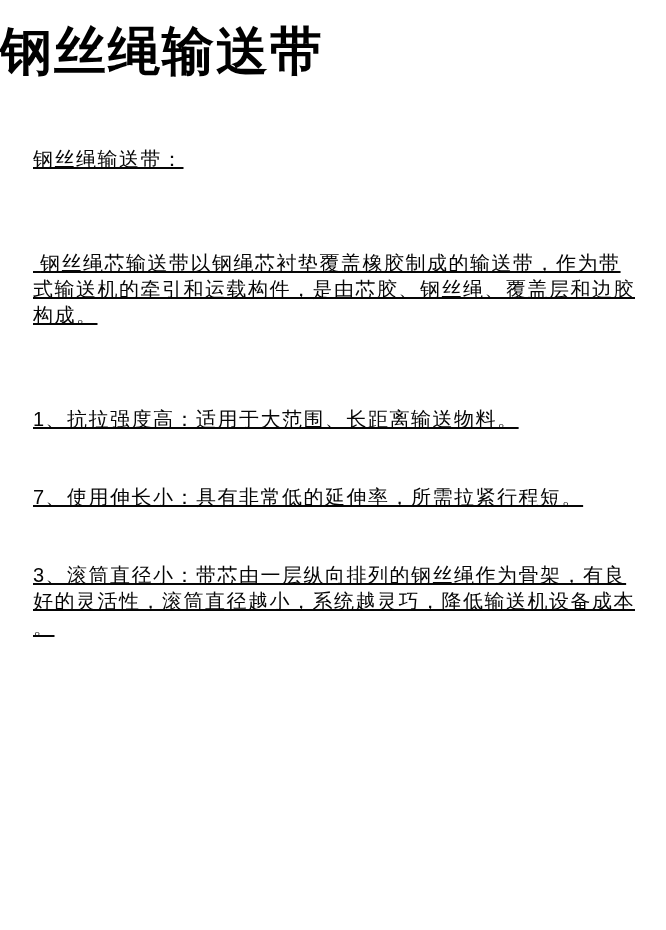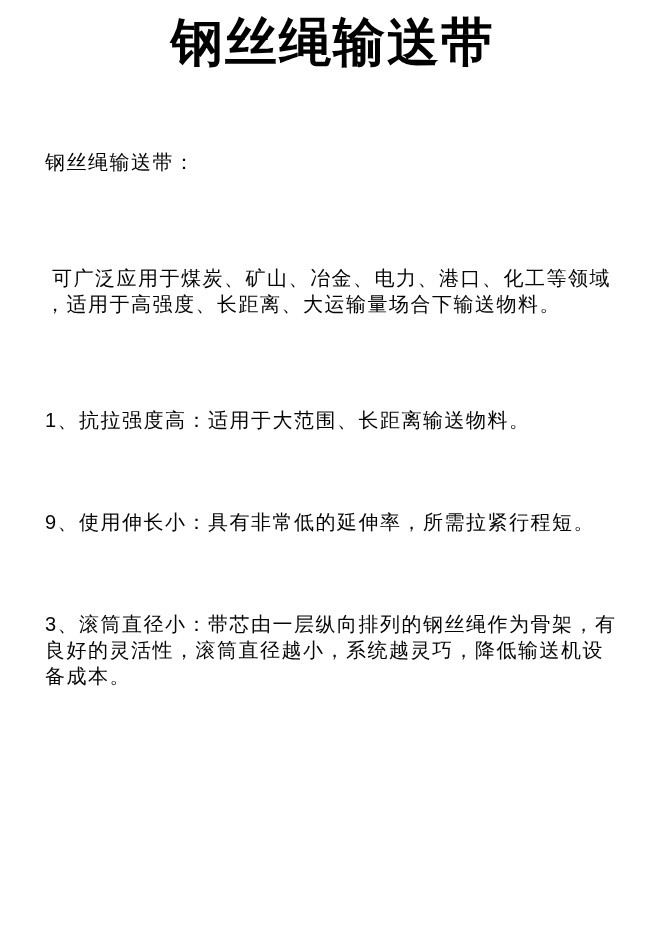--- a/index.html
+++ b/index.html
@@ -6,53 +6,52 @@
   html,body { background:#ffffff; }
   .page {
     position:relative;
     width:666px; height:930px;
     background:#fff;
     overflow:hidden;
     font-family:"Liberation Sans","DejaVu Sans",sans-serif;
     color:#000;
   }
   .title {
-    padding-top:11px;
-    text-align:center;
+    padding-top:20px;
     font-size:52px;
     line-height:62px;
     font-weight:700;
     letter-spacing:2px;
     color:#000;
   }
   .content {
     margin:12px 31px 0 33px;
     font-size:20px;
     line-height:26px;
     letter-spacing:1.5px;
     color:#060606;
     white-space:pre-wrap;
     line-break:anywhere;
     overflow-wrap:anywhere;
   }
-  .content .block { margin:12px; }
+  .content .block { margin:0;text-decoration:underline; }
   .content .gap { margin-bottom:26px; }
 </style>
 </head>
 <body>
 
 <div class="page">
 
   <h1 class="title">钢丝绳输送带</h1>
 
   <div class="content">
     <p class="block gap">钢丝绳输送带：</p>
-    <p class="block gap"> 可广泛应用于煤炭、矿山、冶金、电力、港口、化工等领域，适用于高强度、长距离、大运输量场合下输送物料。</p>
+    <p class="block gap"> 钢丝绳芯输送带以钢绳芯衬垫覆盖橡胶制成的输送带，作为带式输送机的牵引和运载构件，是由芯胶、钢丝绳、覆盖层和边胶构成。</p>
     <div class="block">1、抗拉强度高：适用于大范围、长距离输送物料。</div>
-    <div class="block">9、使用伸长小：具有非常低的延伸率，所需拉紧行程短。</div>
+    <div class="block">7、使用伸长小：具有非常低的延伸率，所需拉紧行程短。</div>
     <div class="block">3、滚筒直径小：带芯由一层纵向排列的钢丝绳作为骨架，有良好的灵活性，滚筒直径越小，系统越灵巧，降低输送机设备成本。</div>
     
     
     
     
   </div>
 
 </div>
 
 </body></html>

